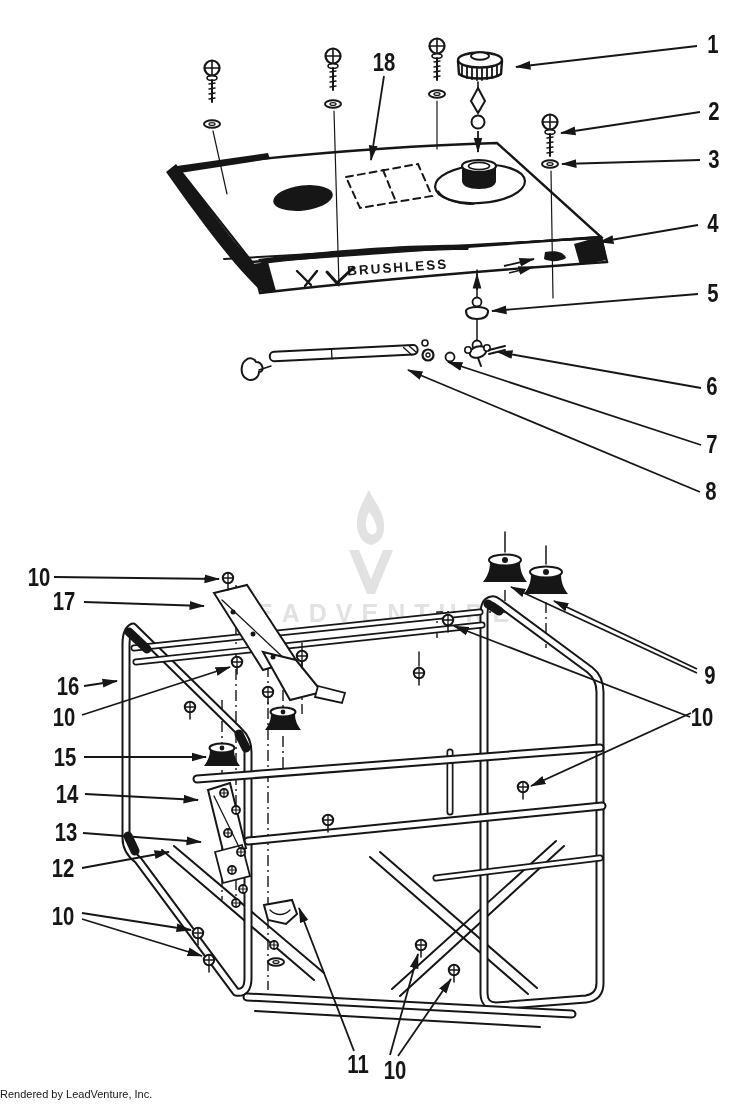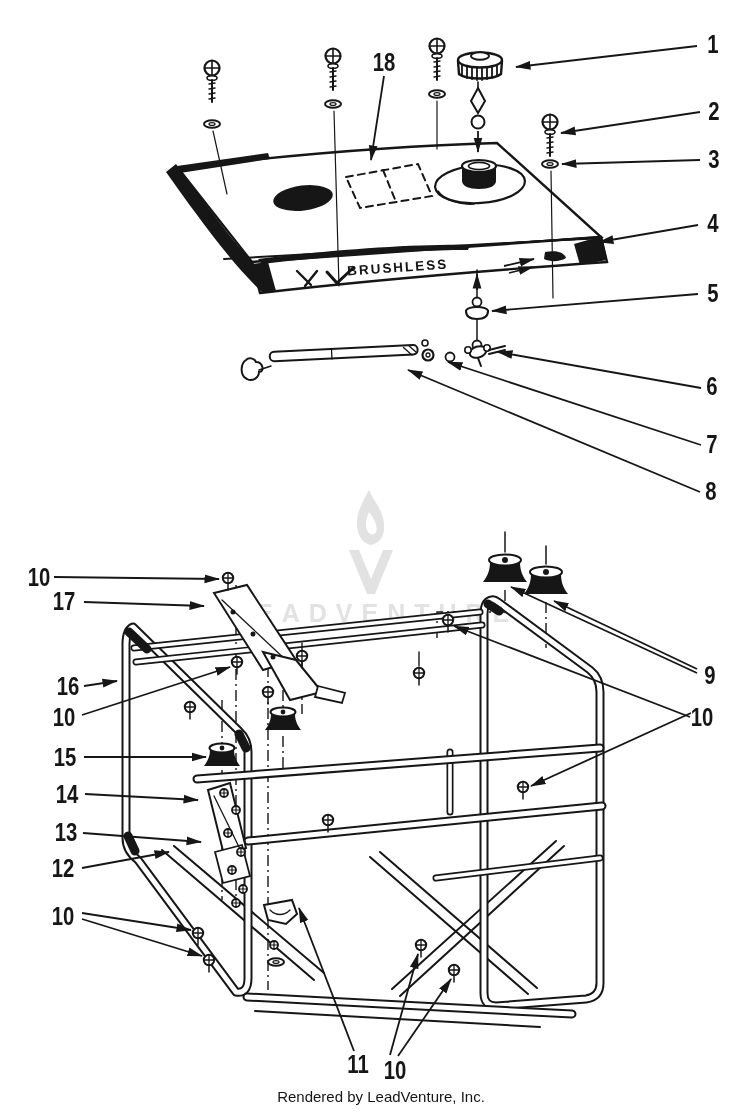--- a/index.html
+++ b/index.html
@@ -20,22 +20,22 @@
   .tube-i{stroke:#fff;stroke-width:5;fill:none;stroke-linejoin:round;stroke-linecap:round;}
   .t2o{stroke-width:7;}
   .t2i{stroke-width:3.6;}
   .wm{fill:var(--wm,#e2e2e2);}
   .wmtext{fill:var(--wm,#e2e2e2);font-weight:bold;letter-spacing:9px;font-size:25px;
           font-family:"Liberation Sans",sans-serif;}
   .brush{fill:var(--line,#161616);font-weight:bold;font-size:13.5px;letter-spacing:2px;
          font-family:"Liberation Sans",sans-serif;}
   .callout{position:absolute;transform:translate(-50%,-50%) scaleX(.78);transform-origin:center;
            font-weight:bold;font-size:26px;color:var(--line,#161616);white-space:nowrap;}
-  .footer{position:absolute;left:0;right:0;top:1088px;text-align:center;font-size:15px;
-          color:var(--line,#161616);margin-left:12px;}
+  .footer{position:absolute;left:0;right:0;top:1088px;text-align:left;font-size:11px;
+          color:var(--line,#161616);}
 </style>
 </head>
 <body>
 
 <div class="stage">
 
 <svg width="750" height="1112" viewBox="0 0 750 1112">
   <defs>
     <marker id="ah" markerUnits="userSpaceOnUse" markerWidth="17" markerHeight="11" refX="14.5" refY="5" orient="auto">
       <path d="M0,0.6 L15.5,5 L0,9.4 Z" fill="#161616"></path>

